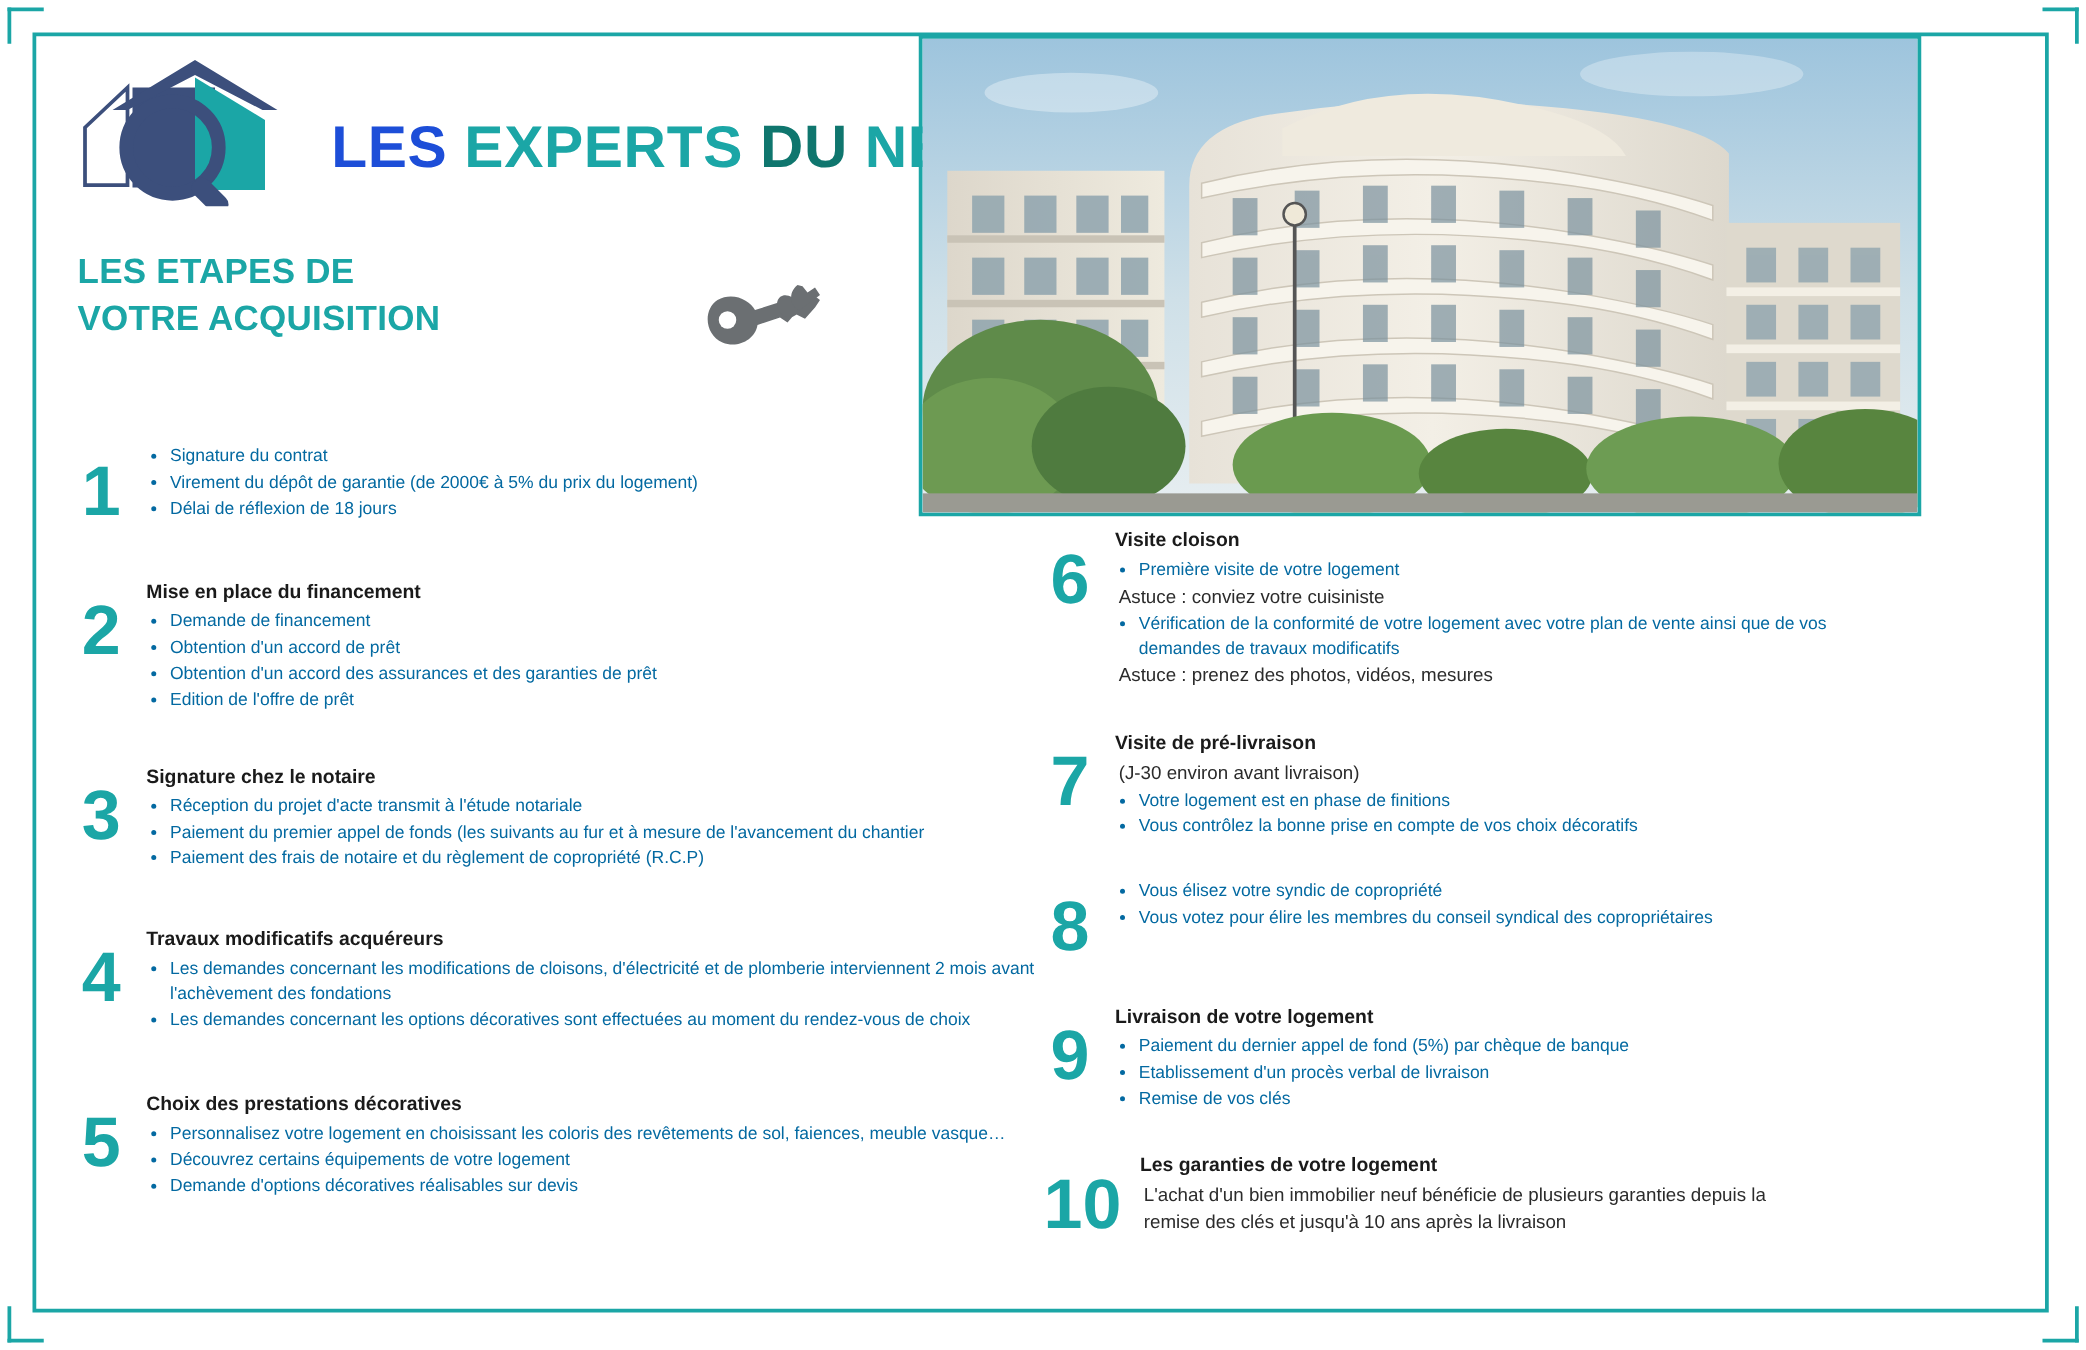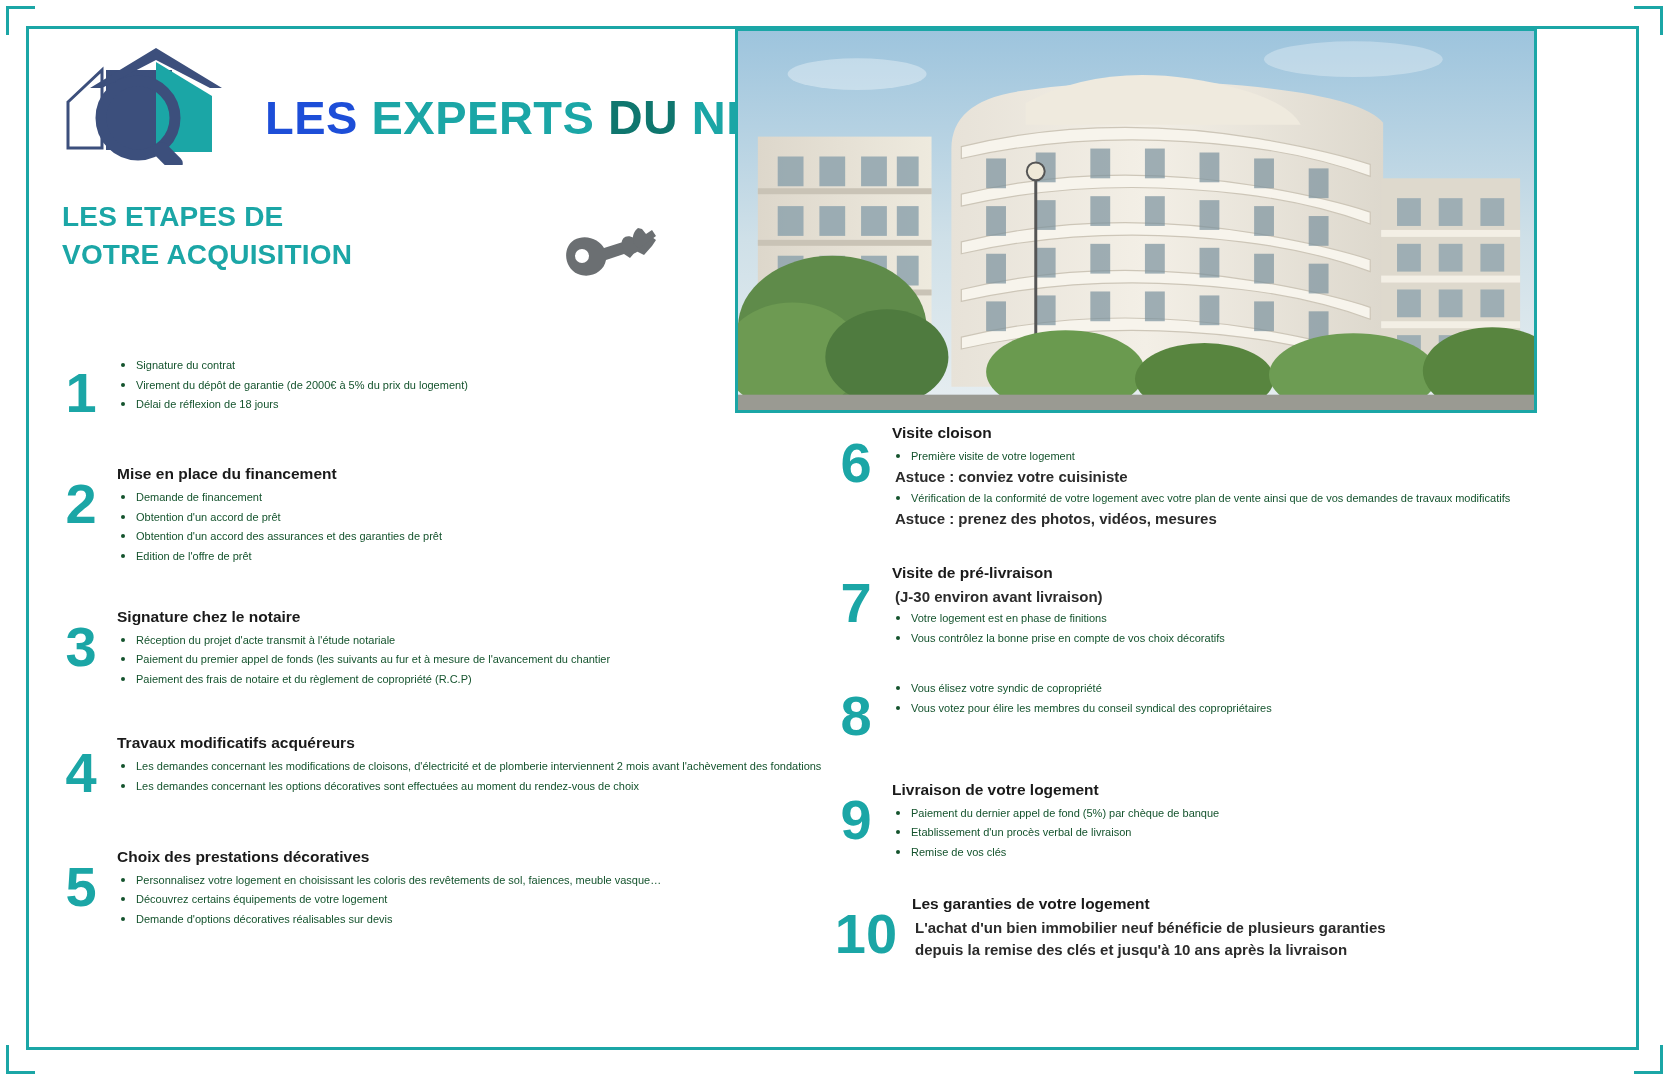--- a/index.html
+++ b/index.html
@@ -145,32 +145,31 @@
     font-size: 15.5px;
     font-weight: bold;
     color: #1a1a1a;
   }
   .step ul {
     margin: 0;
     padding: 0 0 0 19px;
     list-style: disc;
   }
   .step li {
-    font-size: 11px;
+    font-size: 14px;
     line-height: 1.42;
     margin: 1px 0;
-    color: #14532d;
+    color: #0369a1;
   }
   .step li::marker { font-size: 14px; }
   .plain {
     font-size: 15px;
     line-height: 1.42;
     margin: 1px 0 1px 3px;
     color: #2b2b2b;
-    font-weight: bold;
   }
 </style>
 </head>
 <body>
 
 <div class="corner tl"></div>
 <div class="corner tr"></div>
 <div class="corner bl"></div>
 <div class="corner br"></div>
 

